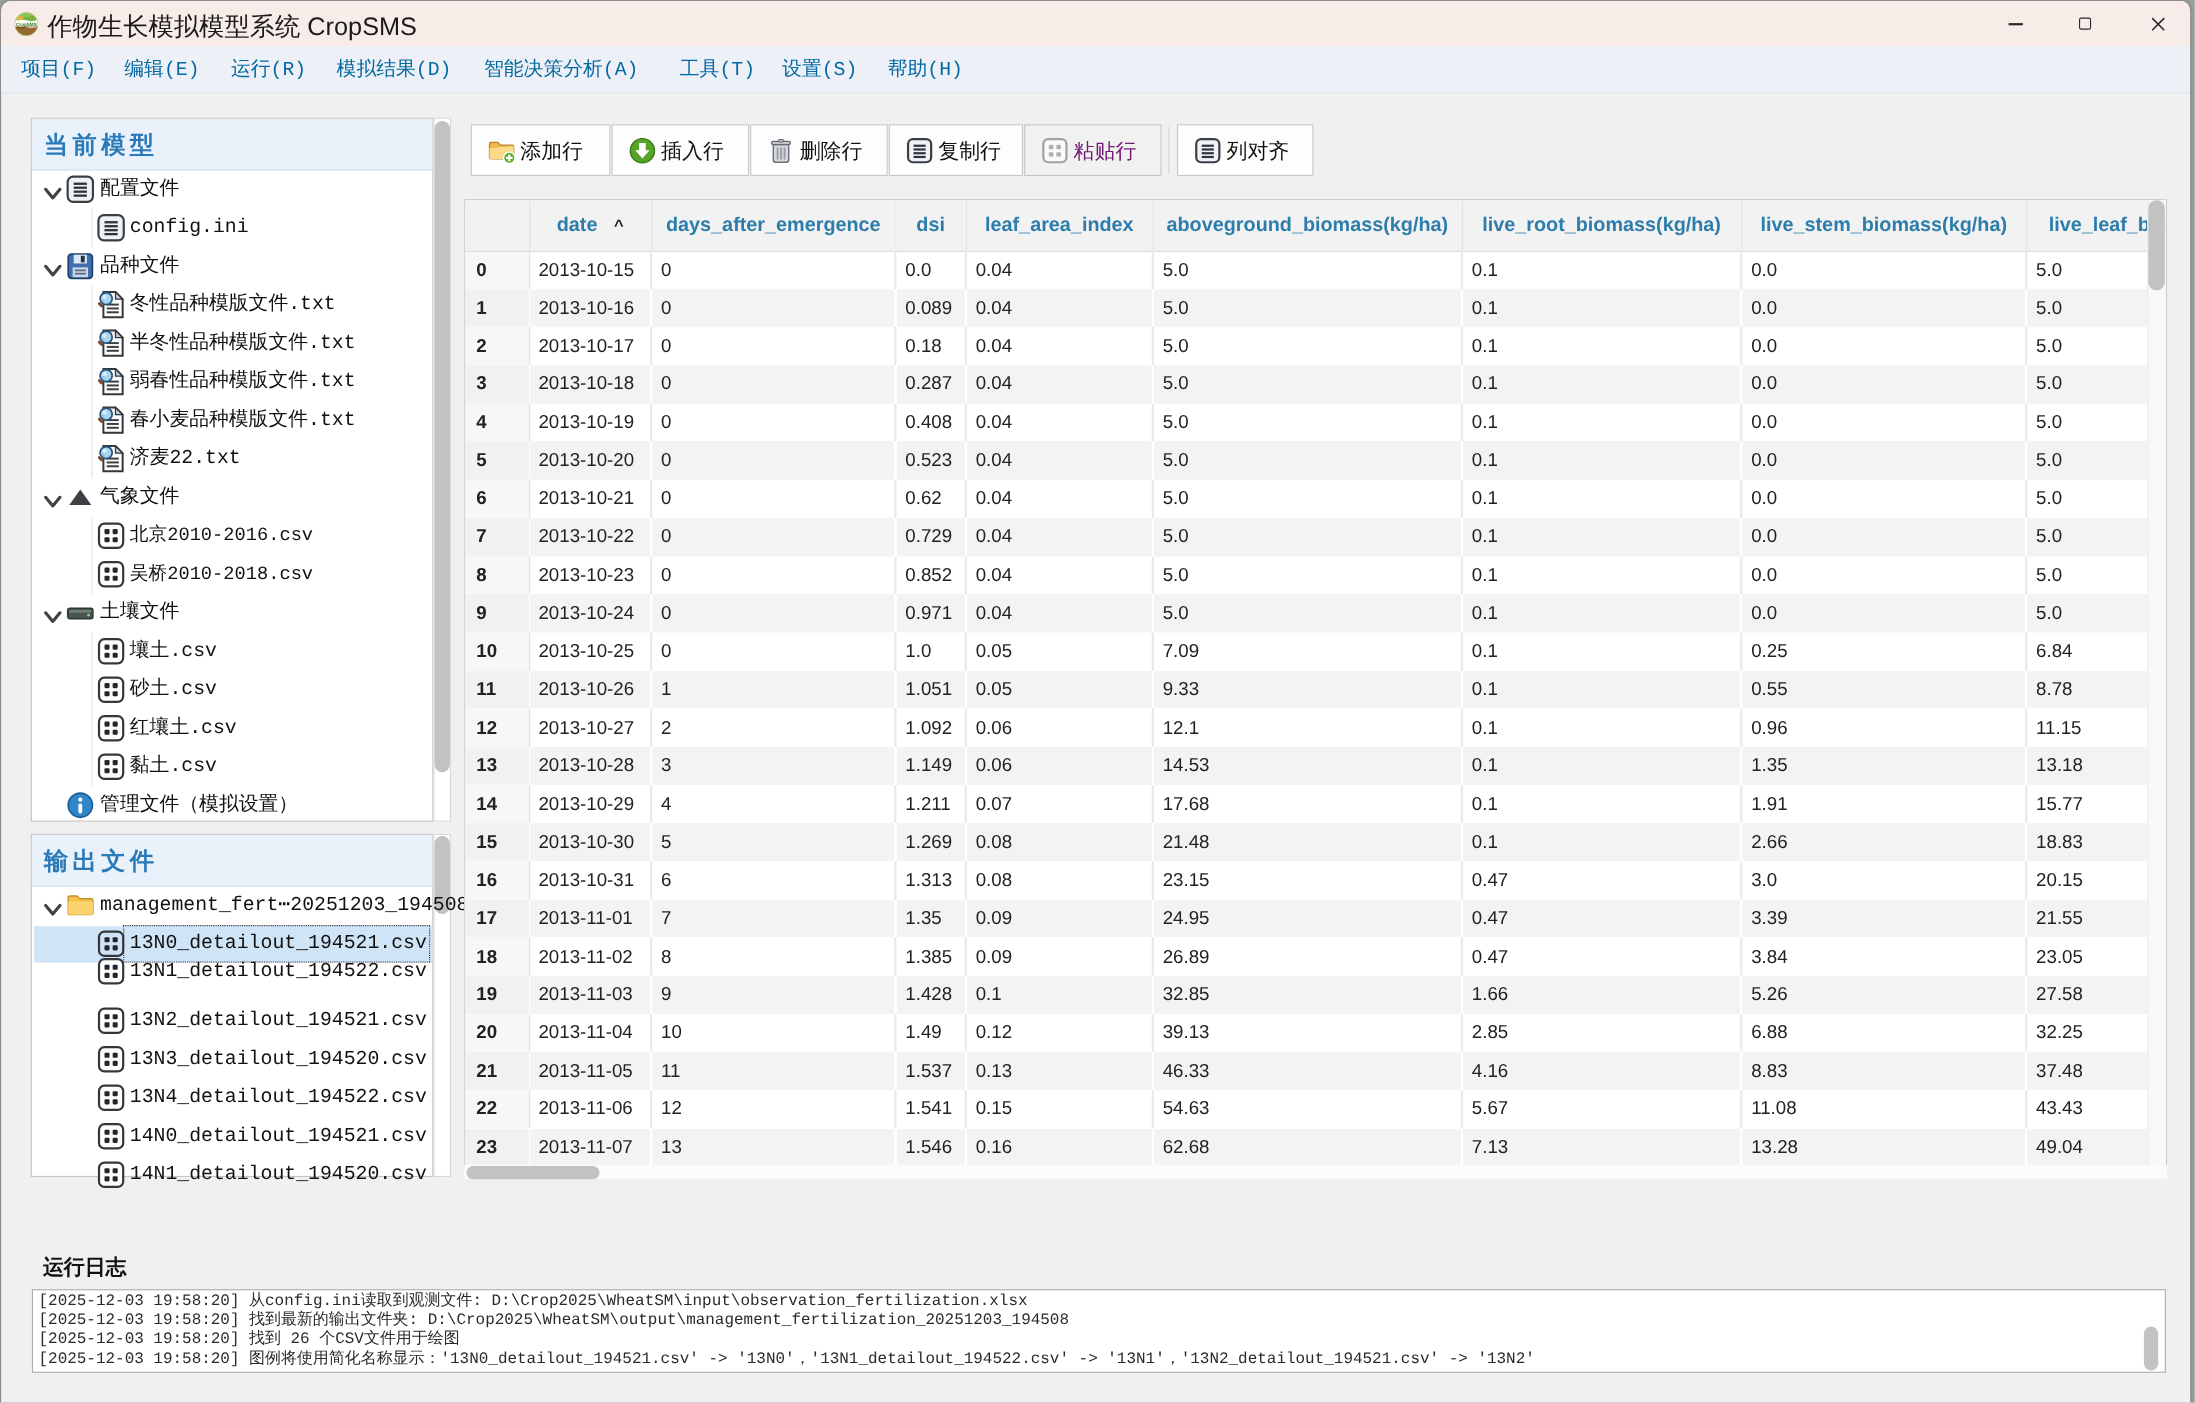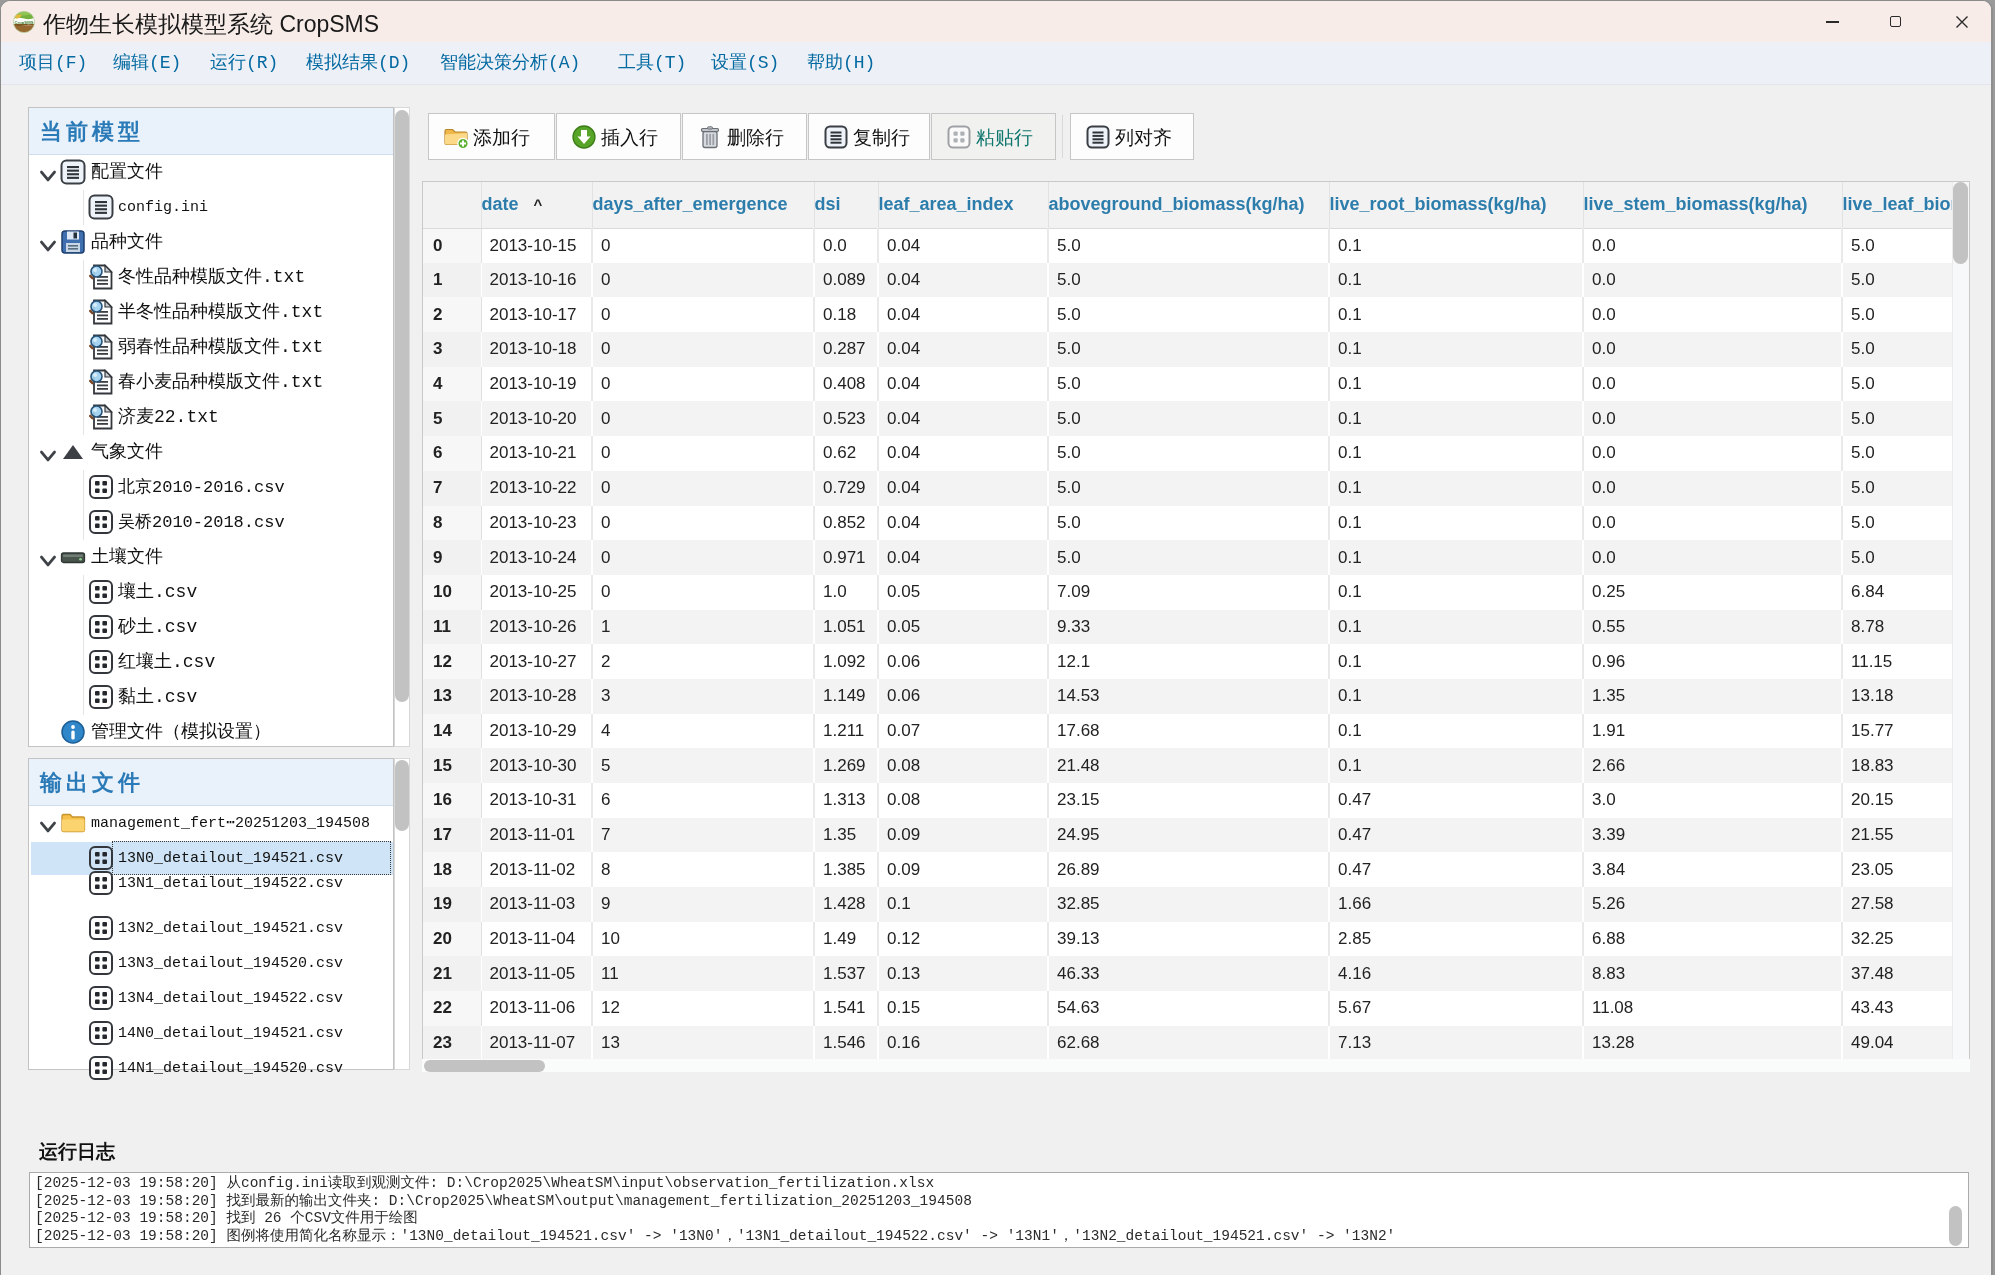--- a/index.html
+++ b/index.html
@@ -9,35 +9,35 @@
 .titlebar{position:absolute;left:0;top:0;width:100%;height:57px;background:#f7ece8}
 .title-txt{position:absolute;left:42px;top:8px;font-family:"Liberation Sans",sans-serif;font-size:23px;color:#1a1a1a;white-space:nowrap}
 
 .menubar{position:absolute;left:0;top:41px;width:100%;height:43px;background:#edf0f6;border-bottom:1px solid #e2e5eb}
 .menubar span{position:absolute;top:8px;font-size:18px;color:#0369a1;white-space:nowrap}
 
 .panel{position:absolute;background:#fff;border:1px solid #c3c3c3}
 .phead{height:47px;background:#e9f1fa;border-bottom:1px solid #cfdded;color:#2a7ab8;font-size:22px;font-weight:bold;line-height:47px;padding-left:11px;letter-spacing:4px;font-family:"Liberation Sans",sans-serif}
 .tree{position:relative;font-size:18px;color:#111}
 .trow{position:absolute;height:35px;line-height:35px;white-space:nowrap;left:0;width:100%}
-.trow.lat{font-size:15px}
+.trow.lat{font-size:18px}
 .trow .txt{position:absolute;top:0}
 .ticon{position:absolute;top:4px;width:26px;height:26px}
 
 .sbv{position:absolute;width:15px;border-radius:8px;background:#c2c2c2}
 .sbh{position:absolute;height:14px;border-radius:7px;background:#c2c2c2}
 
 .tbtn{position:absolute;top:112px;height:47px;background:#fdfdfd;border:1px solid #c6c6c6;font-size:19px;color:#111;text-align:left;white-space:nowrap}
 .tbtn .lbl{position:absolute;top:11px;left:44px}
 .tbtn svg{position:absolute;top:10px}
-.tbtn.dis{background:#f1f1ef;color:#0f766e}
+.tbtn.dis{background:#f1f1ef;color:#701a75}
 
 .tablewrap{position:absolute;left:421px;top:180px;width:1548px;height:880px;background:#fff;border:1px solid #c9c9c9;overflow:hidden}
 table.grid{border-collapse:collapse;table-layout:fixed;width:1673px;font-size:17px;font-family:"Liberation Sans",sans-serif}
-table.grid th{height:46px;background:#f2f2f3;color:#2c7dab;font-size:18px;font-weight:bold;border-right:1px solid #e2e2e2;border-bottom:1px solid #dadada;text-align:left;overflow:hidden;white-space:nowrap}
+table.grid th{height:46px;background:#f2f2f3;color:#2c7dab;font-size:18px;font-weight:bold;border-right:1px solid #e2e2e2;border-bottom:1px solid #dadada;text-align:center;overflow:hidden;white-space:nowrap}
 table.grid td{height:34.7px;color:#222;border-right:2px solid #e9e9ea;text-align:left;padding-left:8px;overflow:hidden;white-space:nowrap}
 table.grid td.rn{font-weight:bold;text-align:left;padding-left:10px;background:#f7f7f8;border-right:1px solid #e0e0e0}
 table.grid tr.odd td{background:#f3f3f4;border-right-color:#fff}
 table.grid tr.odd td.rn{background:#f1f1f2}
 
 .statusrow{position:absolute;left:0;top:1100px;width:100%;height:33px;background:#fbfbfb;border-top:1px solid #c9c9c9;border-bottom:1px solid #c9c9c9}
 .statusrow b,.statusrow span{position:absolute;top:5px;font-size:17px;white-space:nowrap}
 .statusrow span{font-size:14px;top:8px}
 .loglabel{position:absolute;left:38px;top:1138px;font-size:19px;font-weight:bold;color:#111}
 .logbox{position:absolute;left:28px;top:1171px;width:1940px;height:76px;background:#fff;border:1px solid #ababab;overflow:hidden;font-size:14.5px;color:#2a2a2a;line-height:17.5px;padding:2px 0 0 5px;white-space:nowrap}

